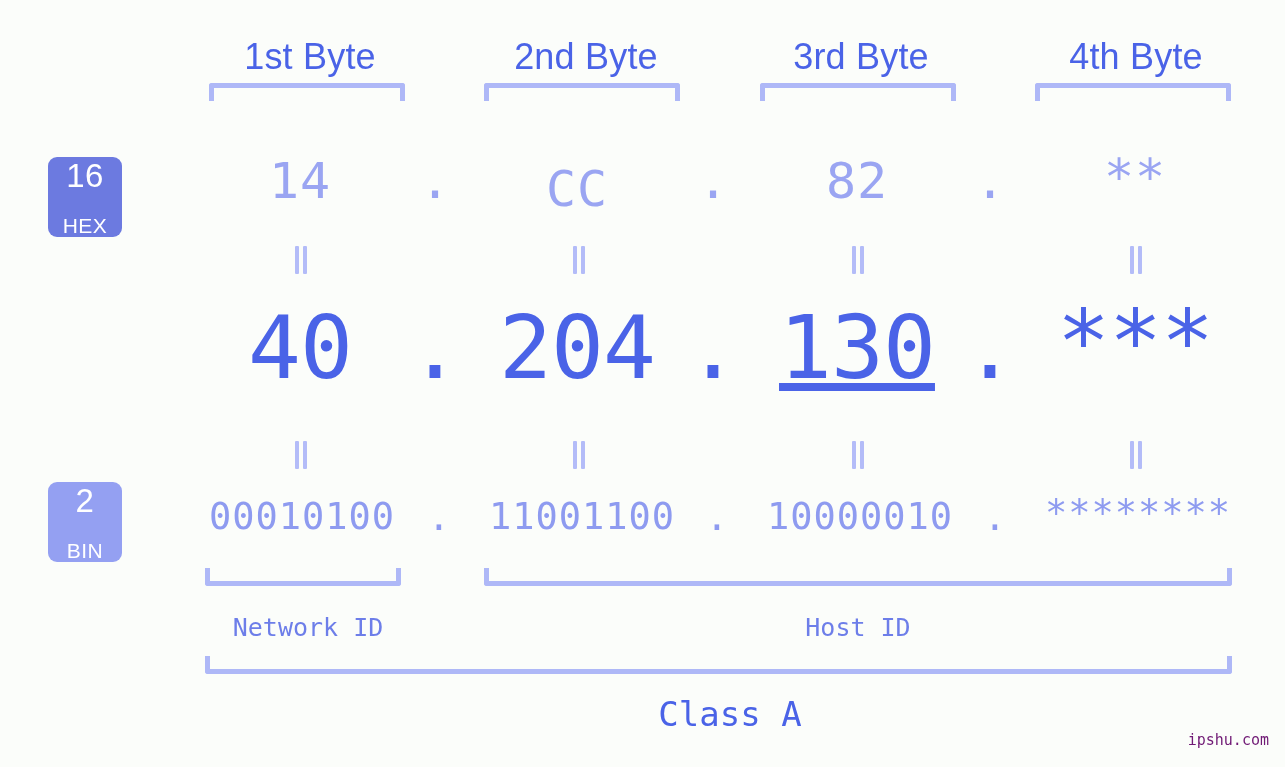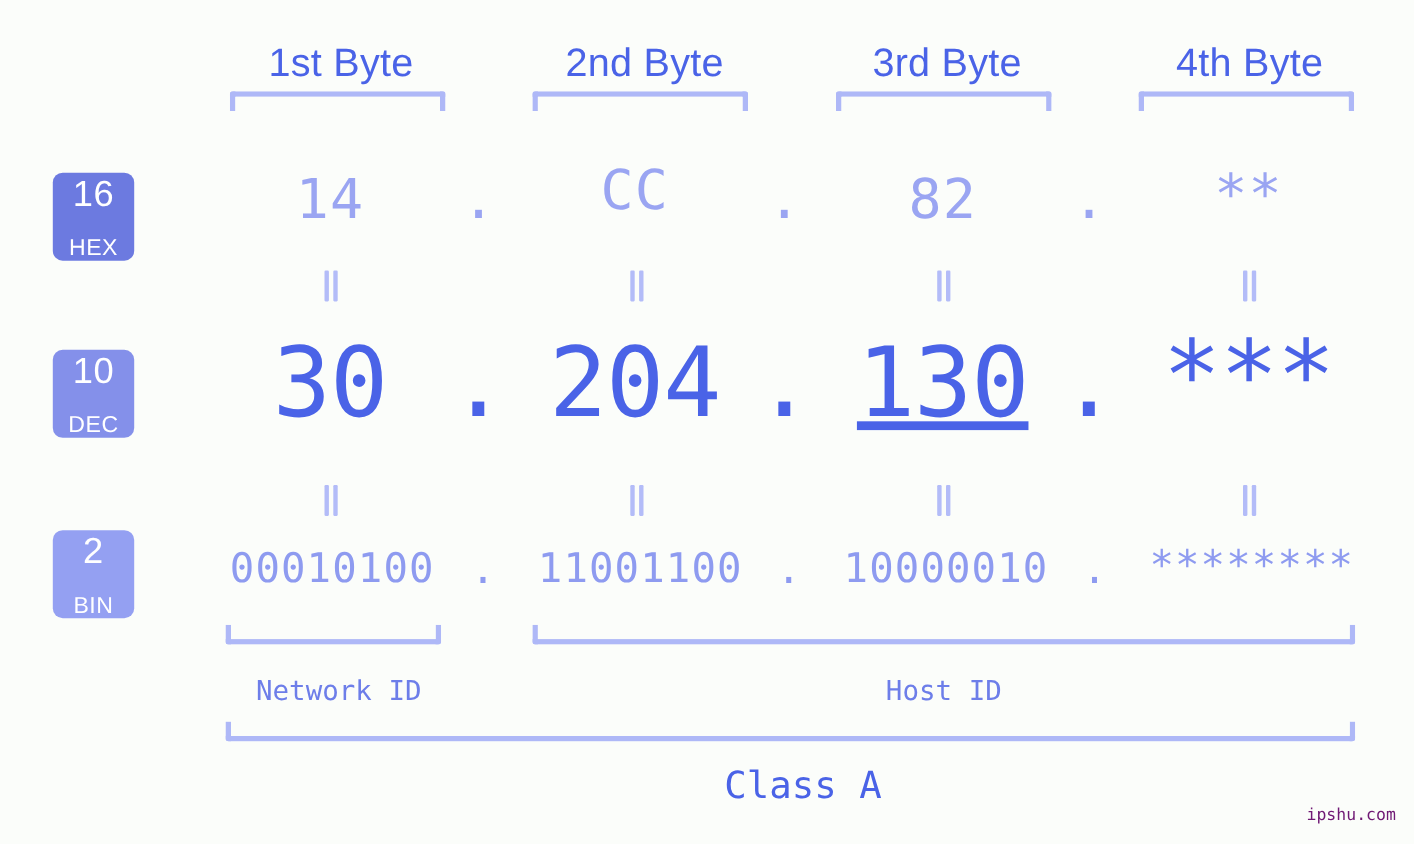--- a/index.html
+++ b/index.html
@@ -180,35 +180,31 @@
   <div class="bracket-top" style="left:209px; top:83px; width:196px;"></div>
   <div class="bracket-top" style="left:484px; top:83px; width:196px;"></div>
   <div class="bracket-top" style="left:760px; top:83px; width:196px;"></div>
   <div class="bracket-top" style="left:1035px; top:83px; width:196px;"></div>
 
   <div class="base-badge" id="badge-hex" style="left:48px; top:157px;">
     <span class="num">16</span>
     <span class="name">HEX</span>
   </div>
 
-  <div class="base-badge" id="badge-dec" style="left:48px; top:318px;">
-    <span class="num">10</span>
-    <span class="name">DEC</span>
-  </div>
 
   <div class="base-badge" id="badge-bin" style="left:48px; top:482px;">
     <span class="num">2</span>
     <span class="name">BIN</span>
   </div>
 
   <div class="row-hex">
     <div class="val" style="left:175px; top:152px; width:250px;">14</div>
     <div class="dot dot-hex" style="left:385px; top:152px; width:100px;">.</div>
 
-    <div class="val" style="left:452px; top:144px; width:250px;">CC</div>
+    <div class="val" style="left:452px; top:160px; width:250px;">CC</div>
     <div class="dot dot-hex" style="left:663px; top:152px; width:100px;">.</div>
 
     <div class="val" style="left:732px; top:152px; width:250px;">82</div>
     <div class="dot dot-hex" style="left:940px; top:152px; width:100px;">.</div>
 
     <div class="val" style="left:1010px; top:148px; width:250px;">**</div>
   </div>
 
   <div class="eq" style="left:294px; top:246px;">
       <i class="a"></i>
@@ -221,21 +217,21 @@
   <div class="eq" style="left:851px; top:246px;">
       <i class="a"></i>
       <i class="b"></i>
     </div>
   <div class="eq" style="left:1129px; top:246px;">
       <i class="a"></i>
       <i class="b"></i>
     </div>
 
   <div class="row-dec">
-    <div class="val" style="left:175px; top:296px; width:250px;">30</div>
+    <div class="val" style="left:175px; top:296px; width:250px;">40</div>
     <div class="dot dot-dec" style="left:385px; top:296px; width:100px;">.</div>
 
     <div class="val" style="left:452px; top:296px; width:250px;">204</div>
     <div class="dot dot-dec" style="left:663px; top:296px; width:100px;">.</div>
 
     <div class="val" style="left:732px; top:296px; width:250px;text-decoration:underline;">130</div>
     <div class="dot dot-dec" style="left:940px; top:296px; width:100px;">.</div>
 
     <div class="val" style="left:1010px; top:290px; width:250px;">***</div>
   </div>

